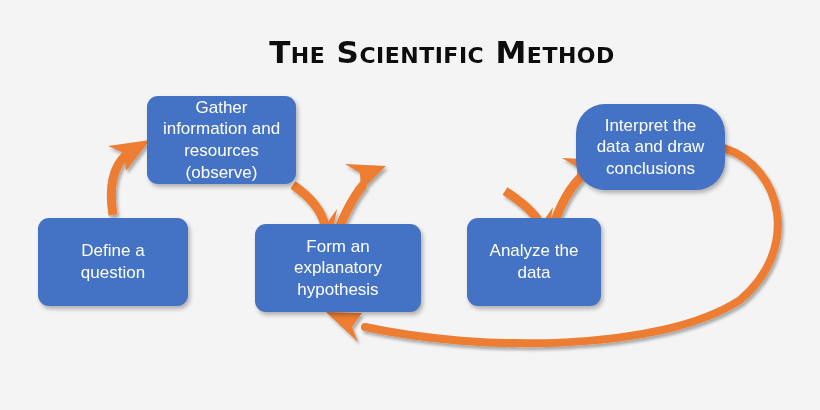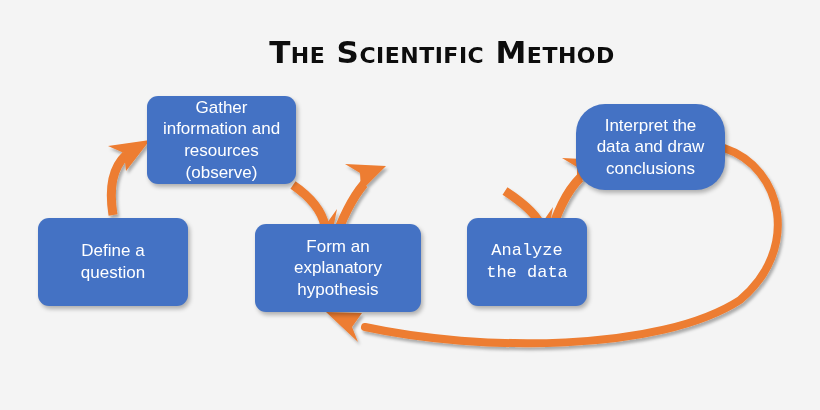--- a/index.html
+++ b/index.html
@@ -63,21 +63,21 @@
   }
   .node-label.small {
     font-size: 13.5px;
     line-height: 1.32;
   }
   #node-define   { left: 38px;  top: 218px; width: 150px; height: 88px; }
   #node-gather   { left: 147px; top: 96px;  width: 149px; height: 88px; }
   #node-test     { left: 362px; top: 106px; width: 146px; height: 84px; }
   #node-interpret{ left: 576px; top: 104px; width: 149px; height: 86px; border-radius: 29px; }
   #node-form     { left: 255px; top: 224px; width: 166px; height: 88px; }
-  #node-analyze  { left: 467px; top: 218px; width: 120px; height: 88px; font-family: Liberation Mono, monospace; }
+  #node-analyze  { left: 467px; top: 218px; width: 134px; height: 88px; }
 </style>
 </head>
 <body>
 
 <div id="diagram">
 
   <div id="title">The Scientific Method</div>
 
   <svg id="arrow-layer" viewBox="0 0 820 410">
     <defs>

